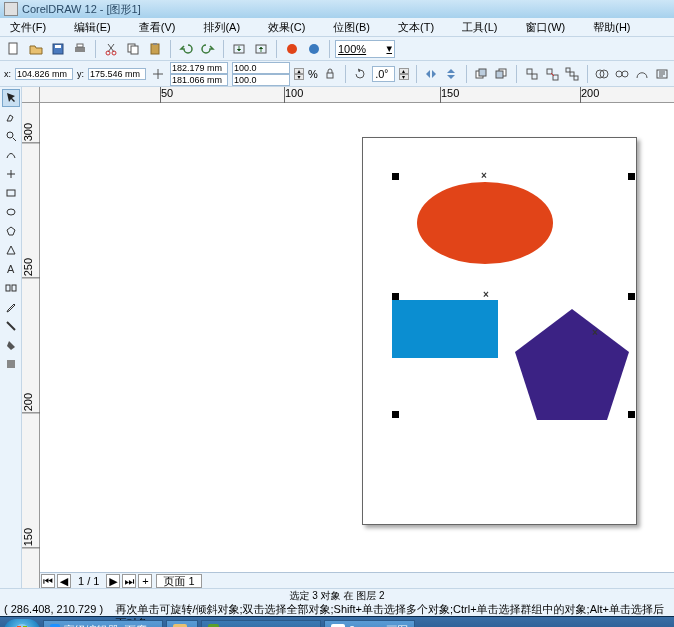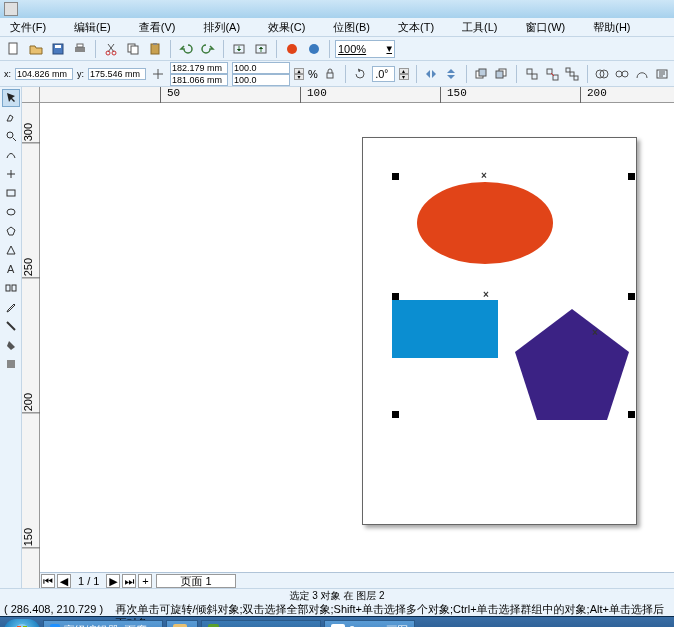--- a/index.html
+++ b/index.html
@@ -28,51 +28,52 @@
 .workspace { display: flex; height: 502px; border-top: 1px solid #c4d6e6; }
 .toolbox { width: 22px; background: #eaf3fb; border-right: 1px solid #c4d6e6; display: flex; flex-direction: column; align-items: center; padding-top: 2px; gap: 1px; }
 .toolbox .tool { width: 18px; height: 18px; display: flex; align-items: center; justify-content: center; cursor: pointer; }
 .toolbox .tool.active { background: #c8dff2; border: 1px solid #7ba7cc; }
 .toolbox .tool svg { width: 12px; height: 12px; }
 
 .canvas-area { flex: 1; position: relative; background: #fff; overflow: hidden; }
 .ruler-h { position: absolute; top: 0; left: 18px; right: 0; height: 16px; background: #f4f4f4; border-bottom: 1px solid #999; font-size: 8px; }
 .ruler-v { position: absolute; top: 16px; left: 0; bottom: 0; width: 18px; background: #f4f4f4; border-right: 1px solid #999; font-size: 8px; }
 .ruler-corner { position: absolute; top: 0; left: 0; width: 18px; height: 16px; background: #f4f4f4; border-right: 1px solid #999; border-bottom: 1px solid #999; }
-.ruler-tick-h { position: absolute; top: 0; height: 16px; border-left: 1px solid #666; padding-left: 6px; font-family: Liberation Mono, monospace; }
+.ruler-tick-h { position: absolute; top: 0; height: 16px; border-left: 1px solid #666; padding-left: 0; }
 .ruler-tick-v { position: absolute; left: 0; width: 18px; border-top: 1px solid #666; writing-mode: vertical-rl; transform: rotate(180deg); padding-top: 1px; }
 
 .page { position: absolute; left: 340px; top: 50px; width: 275px; height: 388px; background: #fff; border: 1px solid #666; box-shadow: 3px 3px 4px rgba(0,0,0,0.35); }
 
 .handle { position: absolute; width: 7px; height: 7px; background: #000; }
 .sel-x { position: absolute; font-size: 10px; font-weight: bold; color: #333; }
 
 .ellipse-shape { position: absolute; left: 395px; top: 95px; width: 136px; height: 82px; background: #e14418; border-radius: 50%; }
 .rect-shape { position: absolute; left: 370px; top: 213px; width: 106px; height: 58px; background: #0b8ed1; }
 .pentagon { position: absolute; left: 490px; top: 222px; width: 120px; height: 114px; }
 
 .pagenav { position: absolute; bottom: 0; left: 18px; right: 0; height: 16px; background: #eaf3fb; border-top: 1px solid #b0c4d8; display: flex; align-items: center; font-size: 10px; }
 .pagenav .navbtn { width: 14px; height: 14px; border: 1px solid #999; background: #fff; text-align: center; line-height: 12px; margin: 0 1px; cursor: pointer; }
-.pagenav .tab { background: #fff; border: 1px solid #999; padding: 0 23px; height: 14px; line-height: 12px; margin-left: 3px; }
+.pagenav .tab { background: #fff; border: 1px solid #999; padding: 0 6px; height: 14px; line-height: 12px; margin-left: 3px; }
 
 .status1 { background: #eaf3fb; height: 14px; border-top: 1px solid #c4d6e6; text-align: center; font-size: 10px; line-height: 14px; }
 .status2 { background: #eaf3fb; height: 14px; font-size: 10px; line-height: 14px; display: flex; }
 .status2 .coord { width: 120px; padding-left: 4px; }
 
 .taskbar { background: linear-gradient(#3a6ea5, #1d4f85); height: 28px; display: flex; align-items: center; padding: 0 4px; gap: 3px; border-top: 1px solid #0a2a4a; }
 .start { width: 36px; height: 24px; background: radial-gradient(circle,#79d1f7,#0a6fb5); border-radius: 12px; display: flex; align-items: center; justify-content: center; cursor: pointer; }
 .task { background: linear-gradient(#5a9cd6,#3a7ab5); color: #fff; border: 1px solid #2a5a8a; height: 22px; padding: 0 6px; display: flex; align-items: center; gap: 4px; font-size: 10px; cursor: pointer; max-width: 120px; overflow: hidden; white-space: nowrap; }
 .task.active { background: linear-gradient(#3a7ab5,#2a5a8a); }
 .task .ticon { width: 14px; height: 14px; background: #fff; border-radius: 2px; }
 </style>
 </head>
 <body>
 
 <div class="titlebar">
   <div class="icon"></div>
+  <span>CorelDRAW 12 - [图形1]</span>
 </div>
 
 <div class="menubar">
   <span>文件(F)</span>
   <span>编辑(E)</span>
   <span>查看(V)</span>
   <span>排列(A)</span>
   <span>效果(C)</span>
   <span>位图(B)</span>
   <span>文本(T)</span>
@@ -360,21 +361,21 @@
         <svg viewBox="0 0 12 12">
           <rect x="2" y="2" width="8" height="8" fill="#888"></rect>
         </svg>
       </div>
   </div>
 
   <div class="canvas-area">
     <div class="ruler-corner"></div>
     <div class="ruler-h">
       <div class="ruler-tick-h" style="left:120px">50</div>
-      <div class="ruler-tick-h" style="left:260px">100</div>
+      <div class="ruler-tick-h" style="left:244px">100</div>
       <div class="ruler-tick-h" style="left:400px">150</div>
       <div class="ruler-tick-h" style="left:540px">200</div>
     </div>
     <div class="ruler-v">
       <div class="ruler-tick-v" style="top:20px">300</div>
       <div class="ruler-tick-v" style="top:155px">250</div>
       <div class="ruler-tick-v" style="top:290px">200</div>
       <div class="ruler-tick-v" style="top:425px">150</div>
     </div>
 

